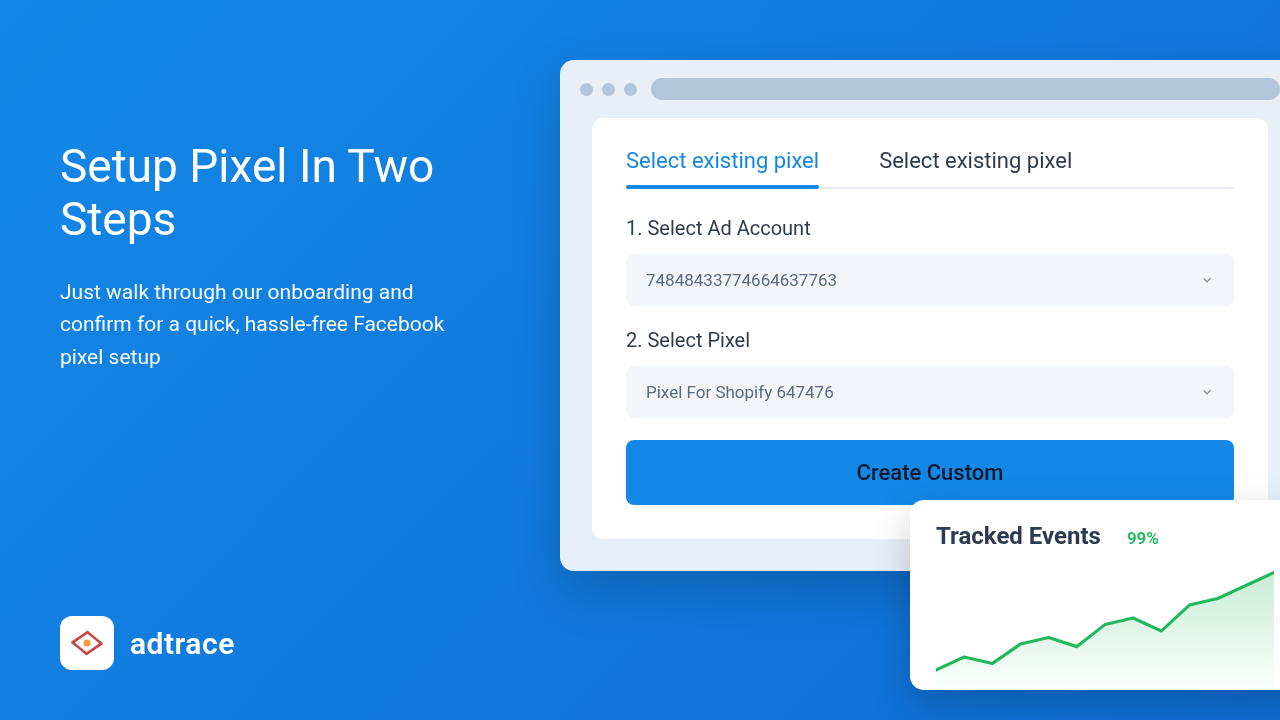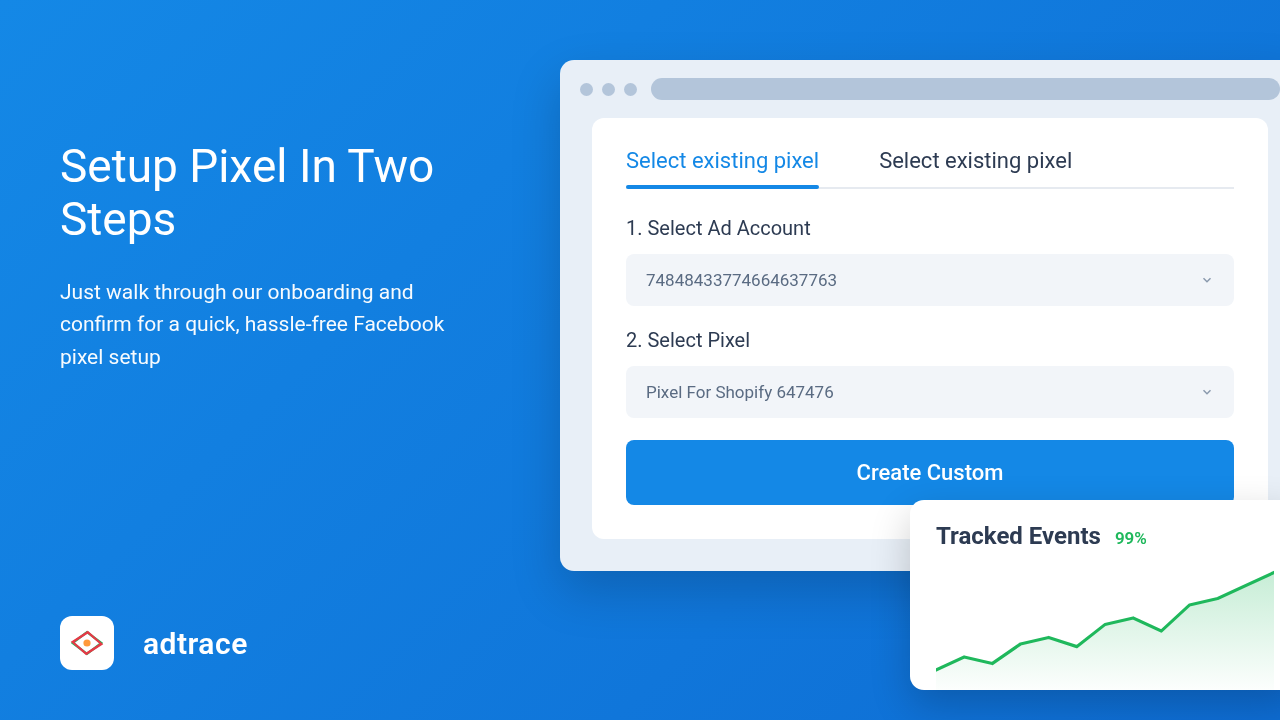--- a/index.html
+++ b/index.html
@@ -1,40 +1,40 @@
 <!DOCTYPE html>
 <html><head>
 <meta charset="utf-8">
 <style>
 *{margin:0;padding:0;box-sizing:border-box;font-family:-apple-system,BlinkMacSystemFont,'Segoe UI',Roboto,sans-serif}
 body{width:1280px;height:720px;overflow:hidden;background:linear-gradient(135deg,#1488e6 0%,#0e6dd4 100%);position:relative}
 .left-content{position:absolute;left:60px;top:140px;width:420px;color:#fff}
 .headline{font-size:46px;font-weight:400;line-height:1.15;margin-bottom:30px}
 .subheadline{font-size:21px;line-height:1.55;font-weight:400;opacity:.97}
-.brand{position:absolute;left:60px;bottom:50px;display:flex;align-items:center;gap:29px}
+.brand{position:absolute;left:60px;bottom:50px;display:flex;align-items:center;gap:16px}
 .brand-logo{width:54px;height:54px;background:#fff;border-radius:12px;display:flex;align-items:center;justify-content:center}
 .brand-logo svg{width:36px;height:36px}
 .brand-name{color:#fff;font-size:30px;font-weight:600;letter-spacing:.5px}
 .browser{position:absolute;right:-20px;top:60px;width:740px;background:#e8eff7;border-radius:14px;box-shadow:0 20px 50px rgba(0,0,0,.18)}
 .browser-top{height:58px;display:flex;align-items:center;padding:0 20px;gap:14px}
 .traffic{display:flex;gap:9px}
 .traffic span{width:13px;height:13px;border-radius:50%;background:#b3c5da}
 .urlbar{flex:1;height:22px;background:#b3c5da;border-radius:11px}
 .panel{margin:0 32px 32px 32px;background:#fff;border-radius:12px;padding:30px 34px 34px 34px}
 .tabs{display:flex;gap:60px;border-bottom:1px solid transparent;margin-bottom:28px;position:relative}
 .tabs::after{content:'';position:absolute;bottom:-2px;left:0;right:0;height:2px;background:#e6eaf0}
 .tab{font-size:22px;padding-bottom:14px;position:relative;cursor:pointer;color:#2d3b52;z-index:1}
 .tab.active{color:#1488e6}
 .tab.active::after{content:'';position:absolute;bottom:-2px;left:0;right:0;height:4px;background:#1488e6;border-radius:2px}
 .step-label{font-size:20px;color:#2d3b52;margin-bottom:14px;margin-top:6px}
 .select-box{background:#f2f5f9;border-radius:8px;padding:16px 20px;display:flex;align-items:center;justify-content:space-between;margin-bottom:22px;cursor:pointer;font-size:17px;color:#5a6b82}
 .chevron{width:14px;height:14px;color:#8a99ad}
-.cta-btn{width:100%;background:#1488e6;color:#ffffff;border:none;border-radius:8px;padding:20px;font-size:22px;font-weight:500;cursor:pointer}
+.cta-btn{width:100%;background:#1488e6;color:#0f172a;border:none;border-radius:8px;padding:20px;font-size:22px;font-weight:500;cursor:pointer}
 .events-card{position:absolute;right:-20px;bottom:30px;width:390px;background:#fff;border-radius:14px;box-shadow:0 15px 40px rgba(0,0,0,.2);padding:22px 26px 0 26px;height:190px;overflow:hidden}
-.events-header{display:flex;align-items:baseline;gap:14px;margin-bottom:16px}
+.events-header{display:flex;align-items:baseline;gap:26px;margin-bottom:16px}
 .events-title{font-size:24px;font-weight:700;color:#2d3b52}
 .events-pct{font-size:17px;color:#1fb85c;font-weight:600}
 .chart{width:100%;height:130px;display:block}
 </style>
 </head>
 <body>
 
 <div class="left-content">
   <h1 class="headline">Setup Pixel In Two Steps</h1>
   <p class="subheadline">Just walk through our onboarding and confirm for a quick, hassle-free Facebook pixel setup</p>

